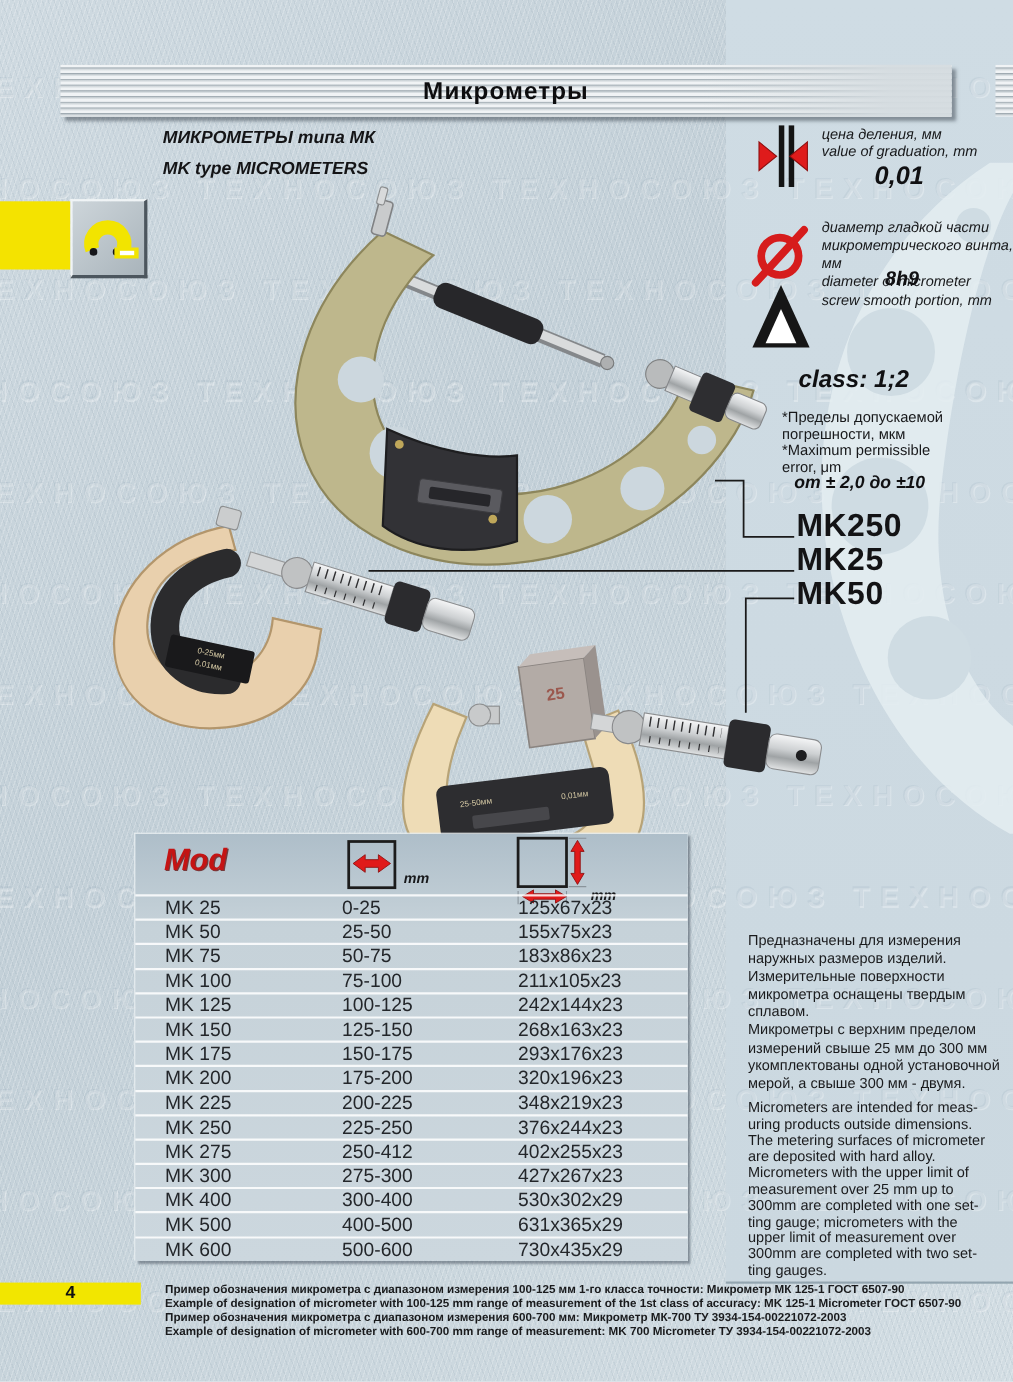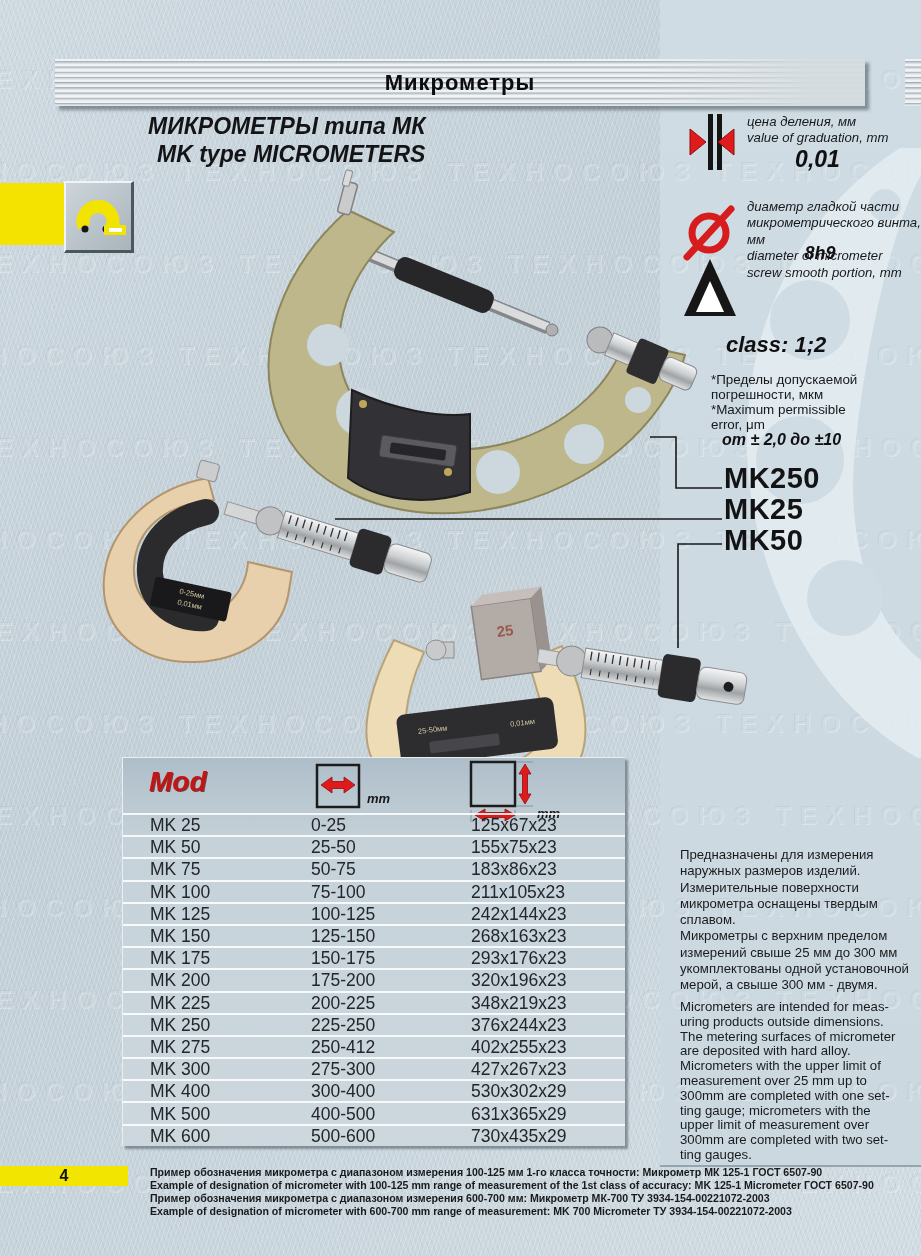--- a/index.html
+++ b/index.html
@@ -19,22 +19,22 @@
   .title-bar{position:absolute;left:55px;top:59px;width:810px;height:47px;z-index:4;
     background-color:#d5dce0;
     background-image:
       linear-gradient(90deg, rgba(213,220,224,0) 72%, rgba(213,220,224,.95) 93%),
       repeating-linear-gradient(180deg,#f0f3f5 0px,#f0f3f5 2px,#9faab1 2.6px,#cfd6da 3.8px,#e8ecee 5.2px);
     box-shadow:4px 4px 3px rgba(55,65,75,.5);
     display:flex;align-items:center;justify-content:center;}
   .title-bar-end{position:absolute;left:905px;top:59px;width:16px;height:47px;z-index:4;
     background-image:repeating-linear-gradient(180deg,#f0f3f5 0px,#f0f3f5 2px,#9faab1 2.6px,#cfd6da 3.8px,#e8ecee 5.2px);}
   .title-text{font-size:22px;font-weight:bold;color:#0d0d0f;letter-spacing:1px;}
-  .subtitle{position:absolute;left:148px;top:112px;z-index:4;font-size:23px;font-weight:bold;
-    font-style:italic;line-height:28px;color:#141416;text-align:right;}
+  .subtitle{position:absolute;left:148px;top:112px;z-index:4;font-size:16px;font-weight:bold;
+    font-style:italic;line-height:28px;color:#141416;}
   .logo-band{position:absolute;left:0;top:183px;width:64px;height:62px;background:#f4e300;z-index:4;}
   .logo-box{position:absolute;left:64px;top:181px;width:70px;height:72px;z-index:4;
     background:linear-gradient(135deg,#cdd5da,#a9b4bb);
     border-top:2px solid #f0f4f6;border-left:2px solid #f0f4f6;
     border-right:3px solid #4c565e;border-bottom:3px solid #4c565e;box-sizing:border-box;}
   .abs{position:absolute;z-index:4;}
   .spec-label{font-style:italic;font-size:13.2px;line-height:16.4px;color:#17181a;white-space:pre-line;}
   .spec-value{font-weight:bold;font-style:italic;color:#101012;text-align:center;}
   .err-note{font-size:13.4px;line-height:14.9px;color:#17181a;white-space:pre-line;}
   .err-value{font-weight:bold;font-style:italic;font-size:16px;color:#101012;}

